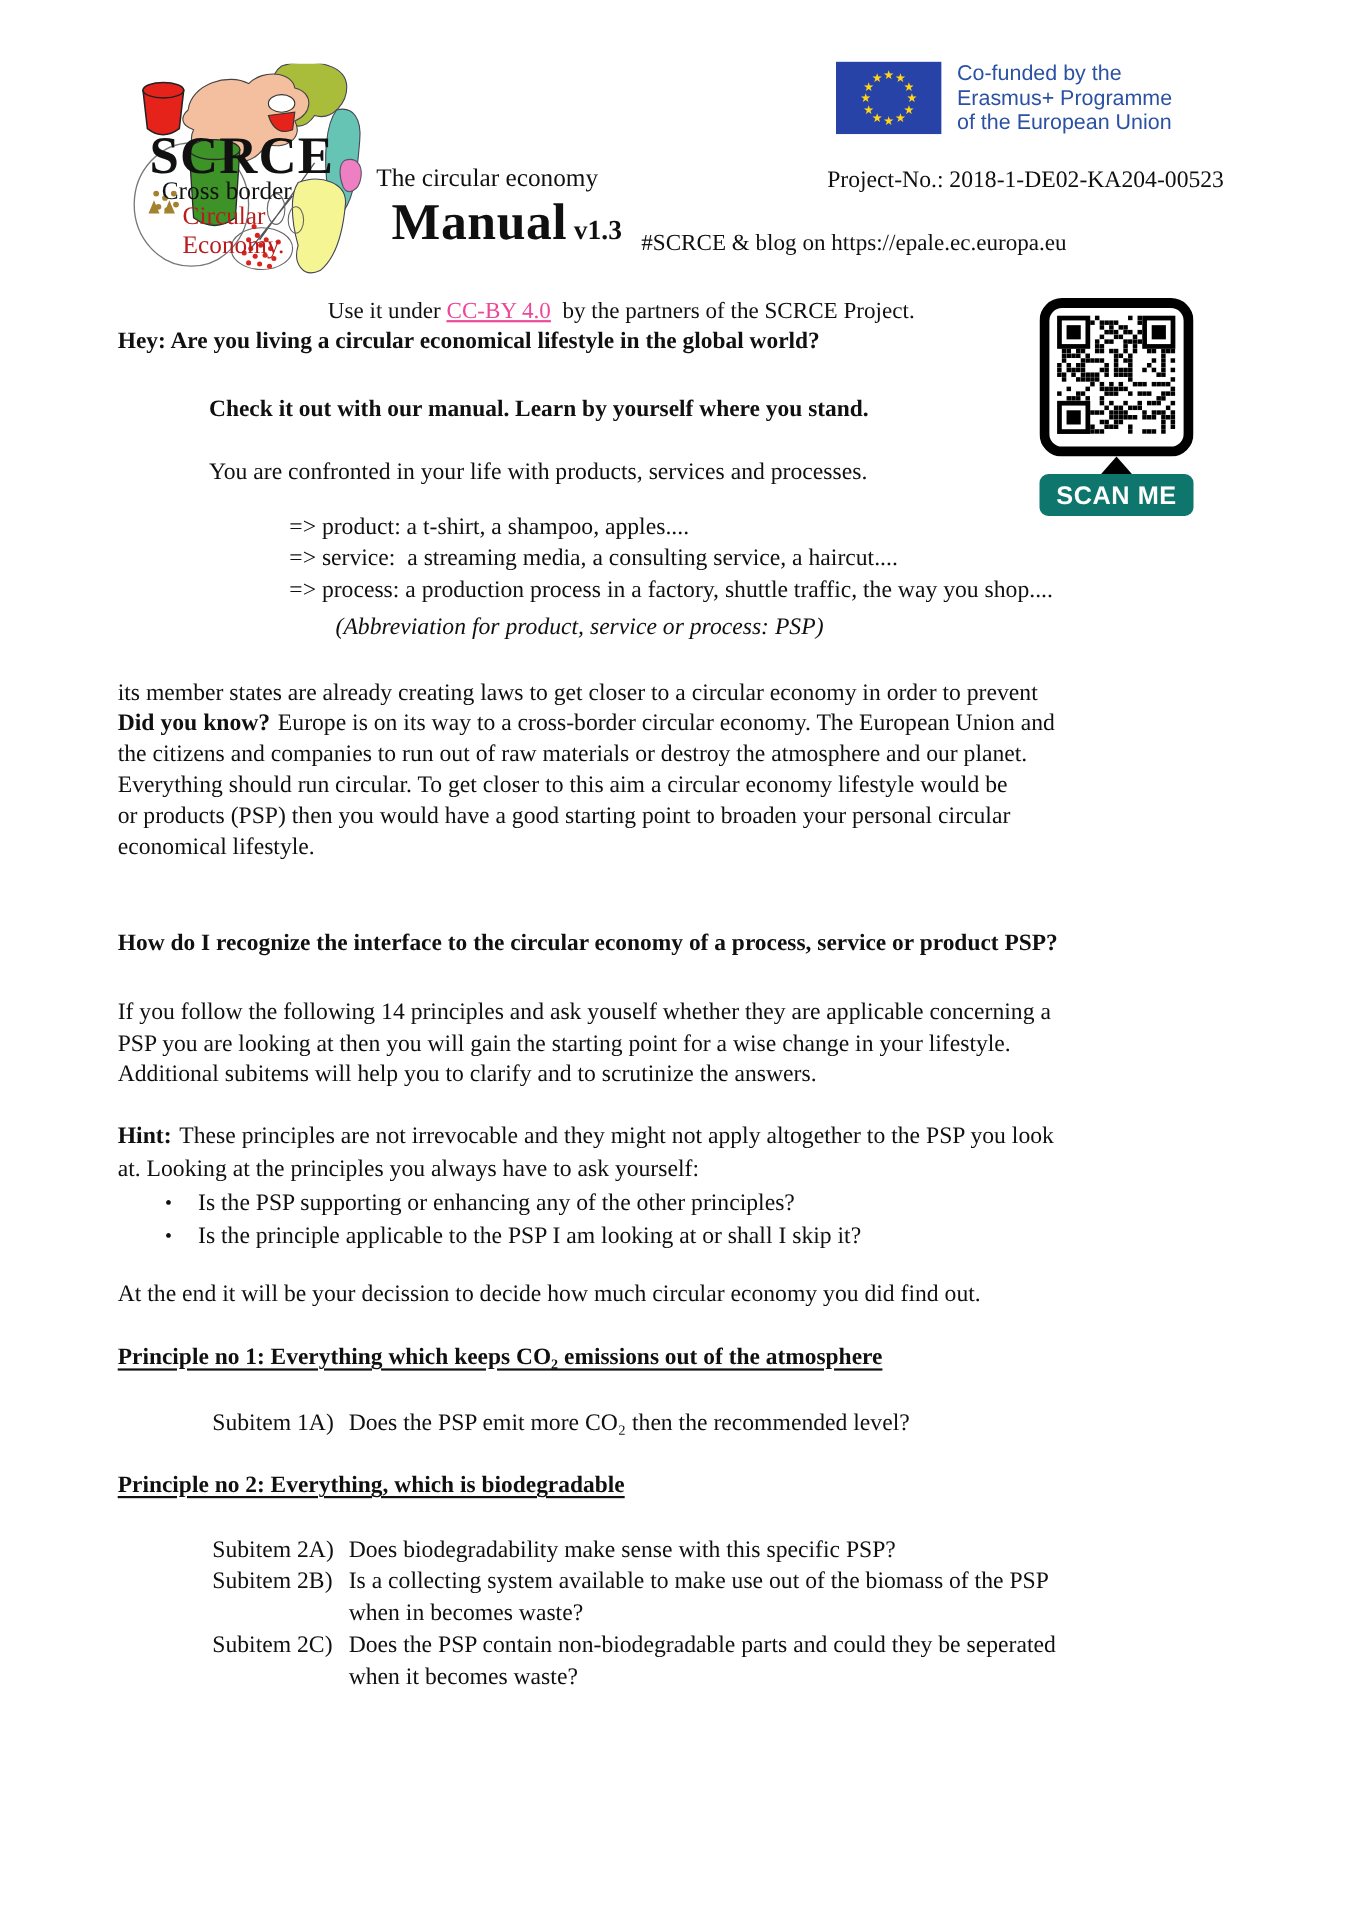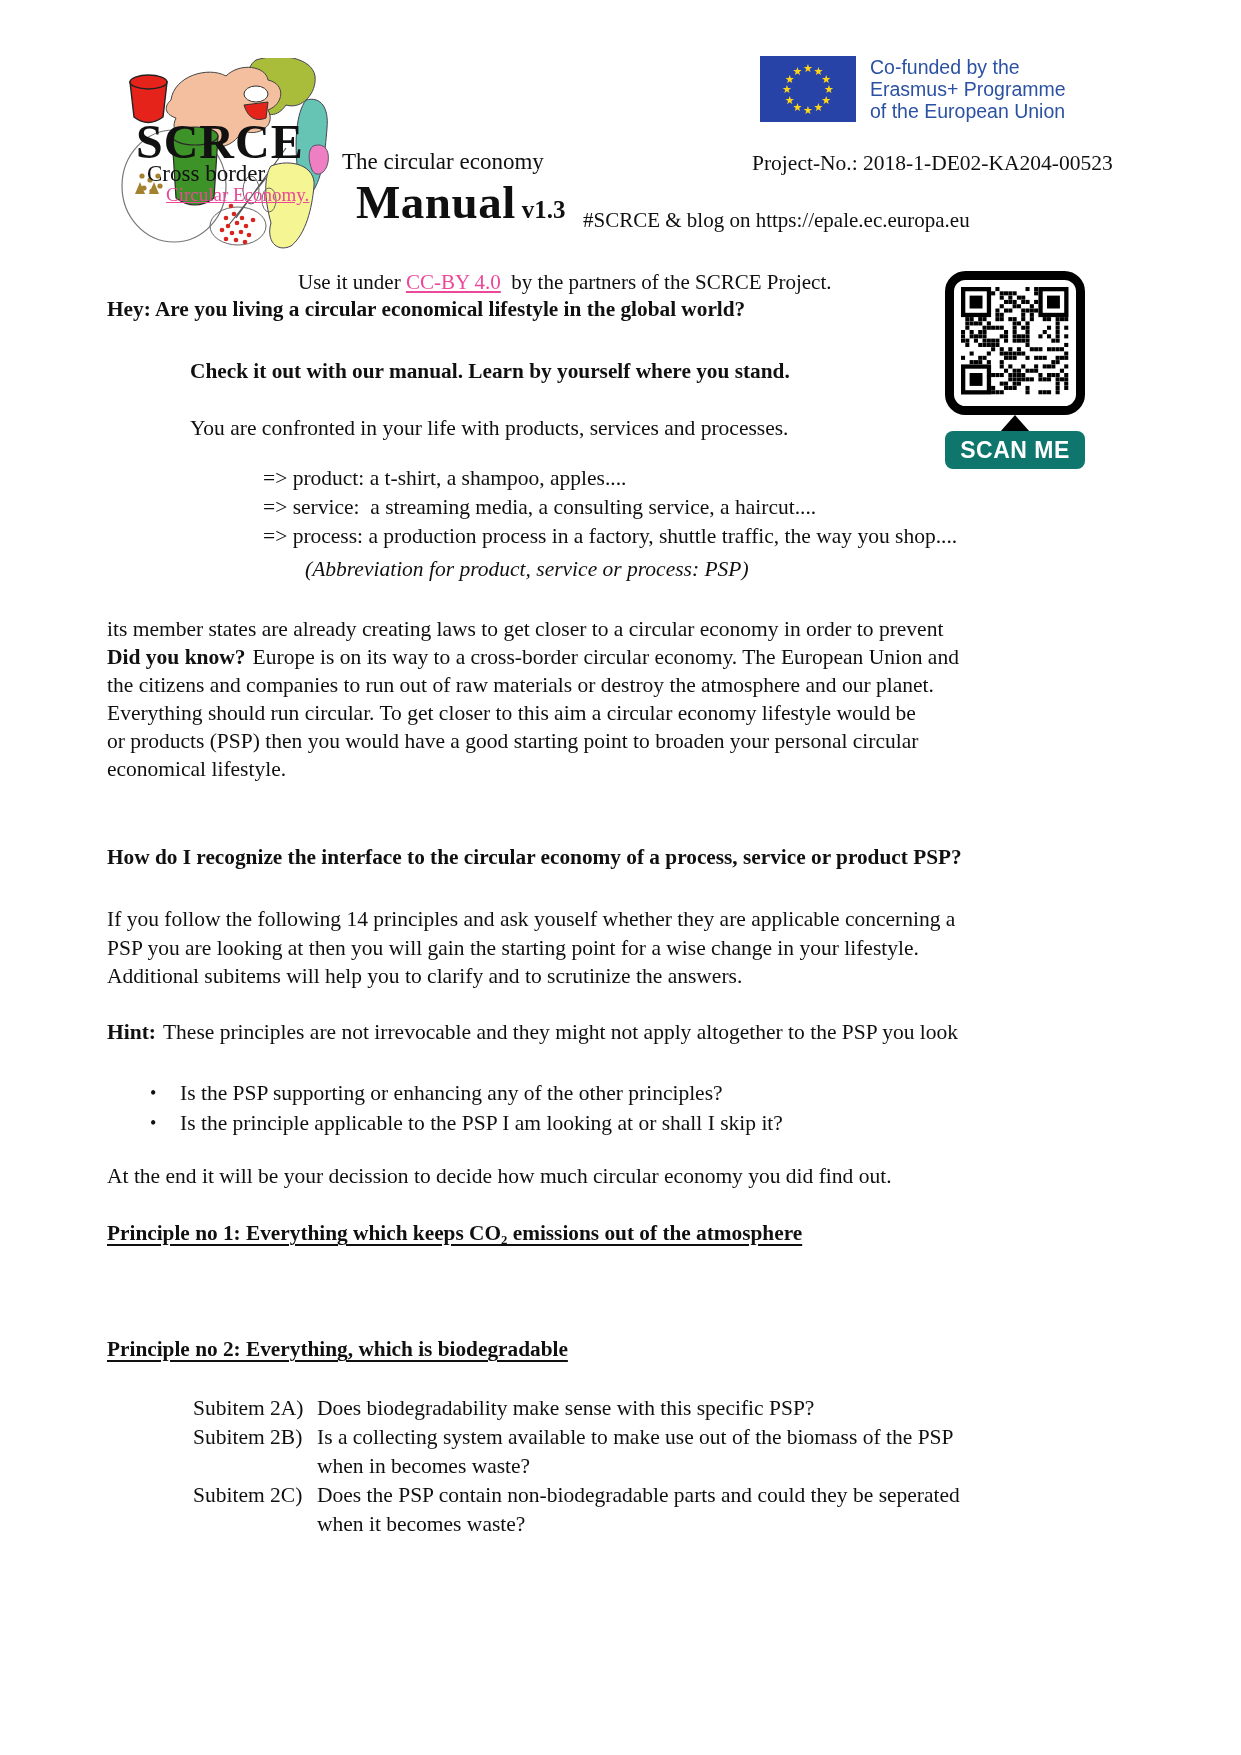--- a/index.html
+++ b/index.html
@@ -14,21 +14,21 @@
   .italic{font-style:italic;}
   .link{text-decoration:underline;cursor:pointer;}
   
   .doc-type{font-size:23px;}
   .title{font-size:47px;font-weight:bold;letter-spacing:0.5px;}
   .version{font-size:25px;font-weight:bold;margin-left:6px;}
   .eu-text div{font-family:"Liberation Sans",sans-serif;font-size:19.5px;line-height:22px;}
   
   .logo-acronym{position:absolute;left:20px;top:56px;font-size:48px;font-weight:bold;letter-spacing:1px;color:#111;}
   .logo-sub1{position:absolute;left:31px;top:103px;font-size:23px;color:#111;}
-  .logo-sub2{position:absolute;left:50px;top:126px;font-size:19px;color:#ec4899;text-decoration:underline;}
+  .logo-sub2{position:absolute;left:50px;top:126px;font-size:23px;color:#b91c1c;}
   
   .scanme-wrap{position:absolute;left:0;top:144px;width:140px;}
   .scan-tri{width:0;height:0;margin:0 auto;border-left:15px solid transparent;
             border-right:15px solid transparent;border-bottom:17px solid #000;}
   .scan-box{height:38px;margin-top:-1px;background:#0f766e;border-radius:8px;color:#fff;
             font-family:"Liberation Sans",sans-serif;font-weight:bold;font-size:23px;
             display:flex;align-items:center;justify-content:center;letter-spacing:0.5px;}
   
   .bullet-row{padding-left:43px;height:30px;line-height:30px;font-size:21.5px;}
   .blt{display:inline-block;width:30px;font-size:18px;vertical-align:top;}
@@ -399,31 +399,38 @@
   <div class="abs h ln" style="left:107px;top:845px">How do I recognize the interface to the circular economy of a process, service or product PSP?</div>
 
   <div class="abs t" style="left:107px;top:905px;line-height:28.5px">
     <div class="ln">If you follow the following 14 principles and ask youself whether they are applicable concerning a</div>
     <div class="ln">PSP you are looking at then you will gain the starting point for a wise change in your lifestyle.</div>
     <div class="ln">Additional subitems will help you to clarify and to scrutinize the answers.</div>
   </div>
 
   <div class="abs t" style="left:107px;top:1018px;line-height:29.5px">
     <div class="ln"><span class="lbl">Hint:</span><span>These principles are not irrevocable and they might not apply altogether to the PSP you look</span></div>
+    <div class="ln">at. Looking at the principles you always have to ask yourself:</div>
   </div>
 
   <div class="abs" style="left:107px;top:1078px">
     <div class="bullet-row"><span class="blt">•</span><span class="ln">Is the PSP supporting or enhancing any of the other principles?</span></div>
     <div class="bullet-row"><span class="blt">•</span><span class="ln">Is the principle applicable to the PSP I am looking at or shall I skip it?</span></div>
   </div>
 
   <div class="abs t ln" style="left:107px;top:1164px">At the end it will be your decission to decide how much circular economy you did find out.</div>
 
   <div class="abs h u ln" style="left:107px;top:1221px">Principle no 1: Everything which keeps CO₂ emissions out of the atmosphere</div>
 
+  <div class="abs subrow" style="left:193px;top:1279px">
+    <div class="sublabel ln">Subitem 1A)</div>
+    <div class="subtext">
+        <div class="ln">Does the PSP emit more CO₂ then the recommended level?</div>
+      </div>
+  </div>
 
   <div class="abs h u ln" style="left:107px;top:1337px">Principle no 2: Everything, which is biodegradable</div>
 
   <div class="abs" style="left:193px;top:1394px">
     <div class="subrow">
       <div class="sublabel ln">Subitem 2A)</div>
       <div class="subtext">
           <div class="ln">Does biodegradability make sense with this specific PSP?</div>
         </div>
     </div>

